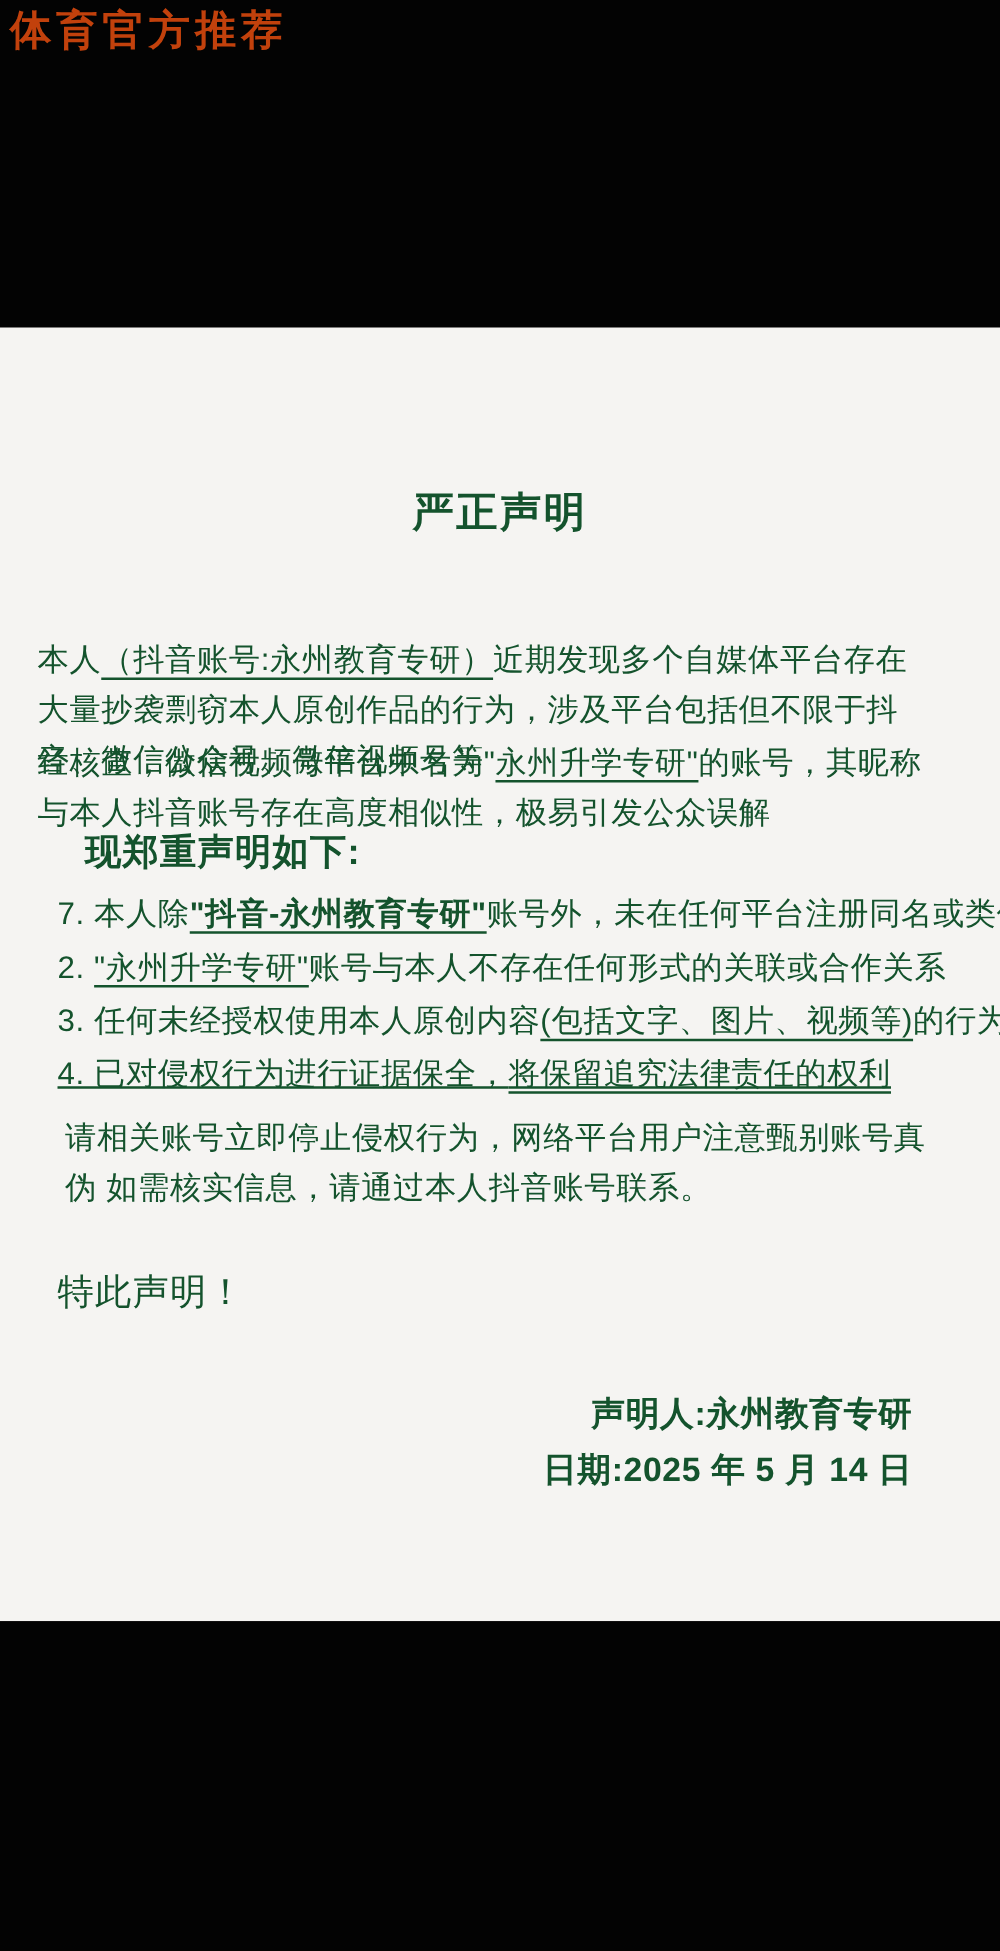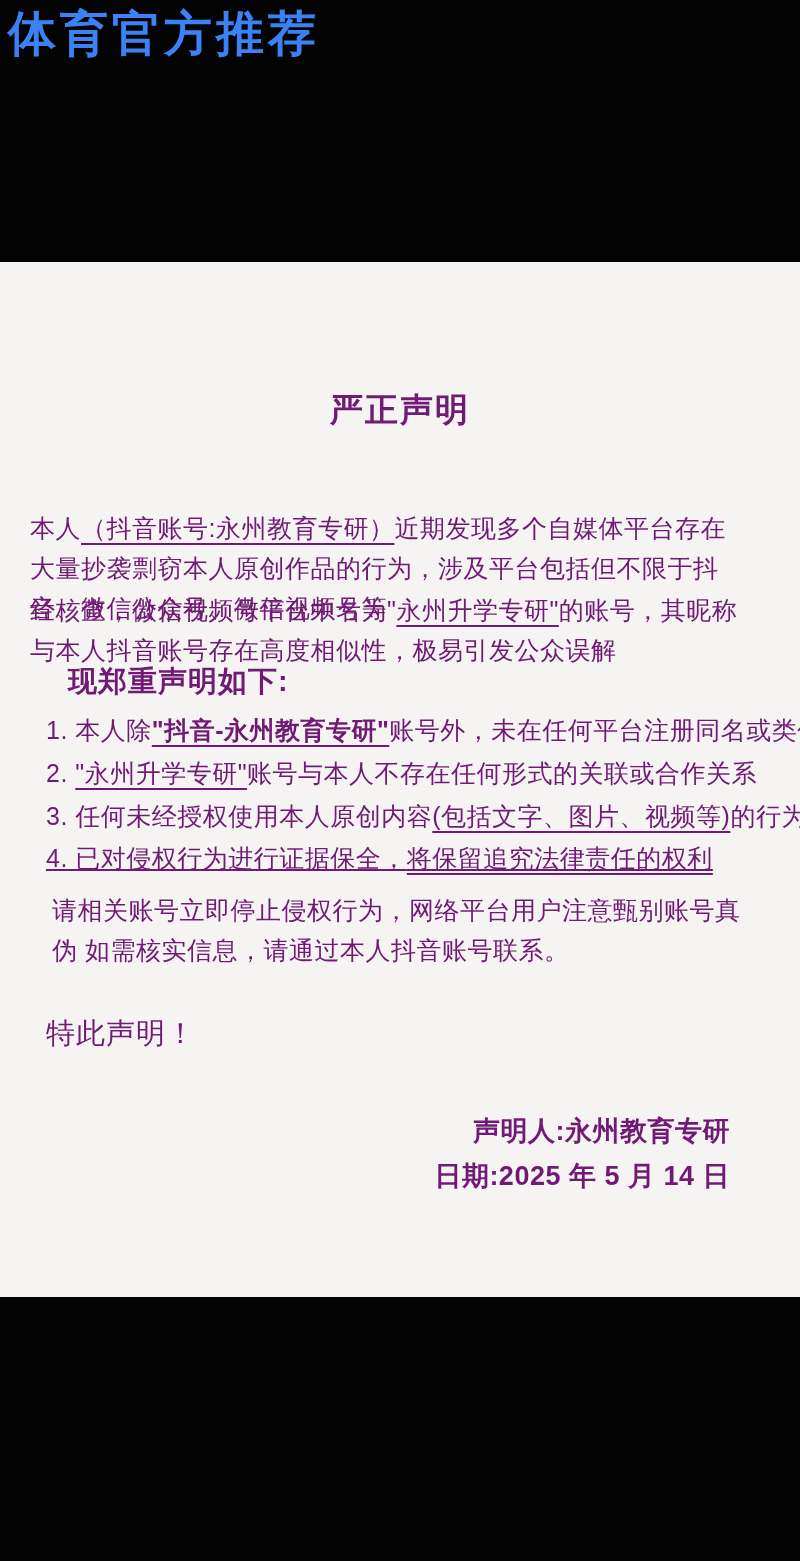--- a/index.html
+++ b/index.html
@@ -20,32 +20,32 @@
   .top-bar {
     position: absolute;
     left: 0; top: 0;
     width: 800px; height: 262px;
     background: #030303;
   }
   .watermark {
     position: absolute;
     left: 8px; top: 2px;
     font-family: "Liberation Serif", serif;
-    font-size: 48px;
+    font-size: 33px;
     font-weight: 700;
     letter-spacing: 4px;
-    color: #3b82f6;
+    color: #c2410c;
     white-space: nowrap;
   }
   .paper {
     position: absolute;
     left: 0; top: 262px;
     width: 800px; height: 1035px;
     background: #f5f4f2;
-    color: #701a75;
+    color: #14532d;
   }
   .doc-title {
     position: absolute;
     left: 0; top: 126px;
     width: 800px;
     text-align: center;
     font-size: 33px;
     font-weight: 700;
     letter-spacing: 2px;
   }
@@ -128,21 +128,21 @@
   <div class="paper">
 
     <div class="doc-title">严正声明</div>
 
     <div class="para para-1"><span>本人</span><span class="seg-u">（抖音账号:永州教育专研）</span><span>近期发现多个自媒体平台存在大量抄袭剽窃本人原创作品的行为，涉及平台包括但不限于抖音、微信公众号、微信视频号等</span></div>
 
     <div class="para para-2"><span>经核查，微信视频号平台中名为"</span><span class="seg-u">永州升学专研"</span><span>的账号，其昵称与本人抖音账号存在高度相似性，极易引发公众误解</span></div>
 
     <div class="statement-heading">现郑重声明如下:</div>
 
-    <div class="item item-1"><span>1. 本人除</span><span class="seg-u seg-b">"抖音-永州教育专研"</span><span>账号外，未在任何平台注册同名或类似名称账号</span></div>
+    <div class="item item-1"><span>7. 本人除</span><span class="seg-u seg-b">"抖音-永州教育专研"</span><span>账号外，未在任何平台注册同名或类似名称账号</span></div>
 
     <div class="item item-2"><span>2. </span><span class="seg-u">"永州升学专研"</span><span>账号与本人不存在任何形式的关联或合作关系</span></div>
 
     <div class="item item-3"><span>3. 任何未经授权使用本人原创内容</span><span class="seg-u">(包括文字、图片、视频等)</span><span>的行为均构成侵权</span></div>
 
     <div class="item item-4"><span>4. 已对侵权行为进行证据保全，</span><span class="seg-u">将保留追究法律责任的权利</span></div>
 
     <div class="closing">请相关账号立即停止侵权行为，网络平台用户注意甄别账号真伪 如需核实信息，请通过本人抖音账号联系。</div>
 
     <div class="final-note">特此声明！</div>

